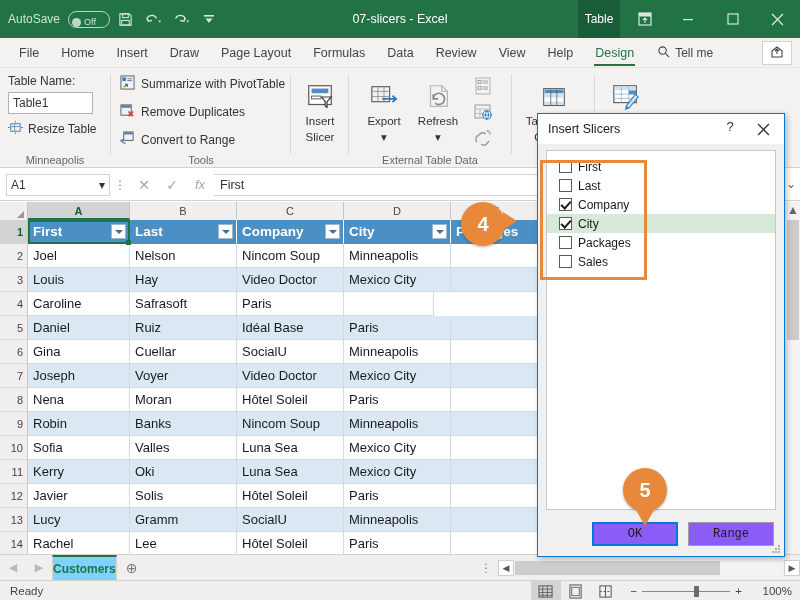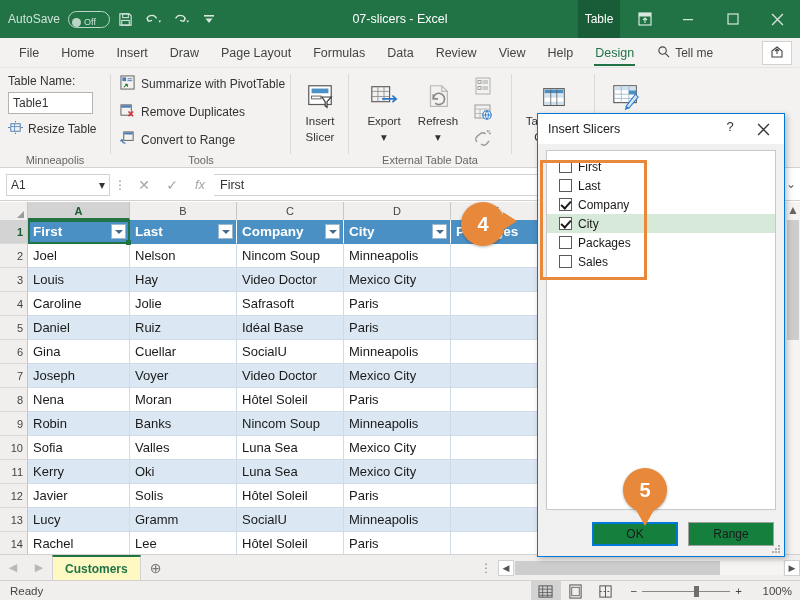--- a/index.html
+++ b/index.html
@@ -181,21 +181,21 @@
   .vs-btn { width:16px;height:16px;display:flex;align-items:center;justify-content:center;color:#666;}
   .vs-thumb { position:absolute; left:2px; top:18px; width:12px; height:120px; background:#cdcdcd; }
 
   
   .sheetbar {
     position: absolute; top: 554px; left: 0; width: 800px; height: 26px;
     background: #f0efee; border-top: 1px solid #d4d2d0; display:flex; align-items:center;
   }
   .nav-arrow { width: 26px; text-align:center; color:#b8b8b8; font-size:11px; }
   .sheet-tab {
-    height: 26px; line-height: 25px; padding: 0 12px; background:#fef9c3;
+    height: 26px; line-height: 25px; padding: 0 0; background:#7dd3fc;
     color:#217346; font-weight: bold; font-size: 12px;
     border-top: 2px solid #217346; border-right:1px solid #d4d2d0; border-left:1px solid #d4d2d0;
   }
   .add-sheet { width: 30px; text-align:center; color:#777; font-size:14px; }
   .hscroll { position:absolute; right:0; top:0; height:26px; width:320px; display:flex; align-items:center;}
   .hs-dots { color:#888; margin-right:6px; }
   .hs-arrow { width:16px;height:16px;border:1px solid #cfcfcf;background:#fff;
      display:flex;align-items:center;justify-content:center;color:#555;font-size:9px;}
   .hs-track { flex:1; height:14px; background:#f5f4f3; margin:0 1px; position:relative;}
   .hs-thumb { position:absolute; left:0; top:0; height:14px; width:205px; background:#cdcdcd;}
@@ -240,22 +240,22 @@
     content:""; position:absolute; left:3px; top:0px; width:4px; height:8px;
     border:solid #1a1a1a; border-width: 0 2px 2px 0; transform: rotate(42deg);
   }
   .hl-box {
     position:absolute; left:540px; top:160px; width:107px; height:120px;
     border: 3px solid #e8883a; pointer-events:none;
   }
   .dlg-btns { position:absolute; right:10px; bottom:10px; display:flex; gap:10px; }
   .dlg-btn {
     width: 86px; height: 24px; font-size: 12px; color:#1a1a1a;
-    background:#15803d; border:1px solid #a0a0a0;
-    display:flex; align-items:center; justify-content:center;
+    background:#8b5cf6; border:1px solid #a0a0a0;
+    display:flex; align-items:center; justify-content:center;font-family:Liberation Mono, monospace;
   }
   .dlg-btn.primary { border: 2px solid #0078d7; }
   .resize-grip { position:absolute; right:3px; bottom:3px; width:10px; height:10px; }
 
   
   .badge {
     position: absolute; width: 44px; height: 44px; border-radius: 50%;
     background: #e8883a; color:#fff; font-size: 20px; font-weight: bold;
     display:flex; align-items:center; justify-content:center;
     box-shadow: 0 1px 3px rgba(0,0,0,.3);
@@ -588,21 +588,20 @@
       </div>
       <div class="trow even">
         <div class="tcell" style="width:102px">Louis</div>
         <div class="tcell" style="width:107px">Hay</div>
         <div class="tcell" style="width:107px">Video Doctor</div>
         <div class="tcell" style="width:107px">Mexico City</div>
         <div class="tcell" style="width:90px"></div>
       </div>
       <div class="trow odd">
         <div class="tcell" style="width:102px">Caroline</div>
-        <div class="tcell" style="width:107px">Jolie</div>
         <div class="tcell" style="width:107px">Safrasoft</div>
         <div class="tcell" style="width:107px">Paris</div>
         <div class="tcell" style="width:90px"></div>
       </div>
       <div class="trow even">
         <div class="tcell" style="width:102px">Daniel</div>
         <div class="tcell" style="width:107px">Ruiz</div>
         <div class="tcell" style="width:107px">Idéal Base</div>
         <div class="tcell" style="width:107px">Paris</div>
         <div class="tcell" style="width:90px"></div>

